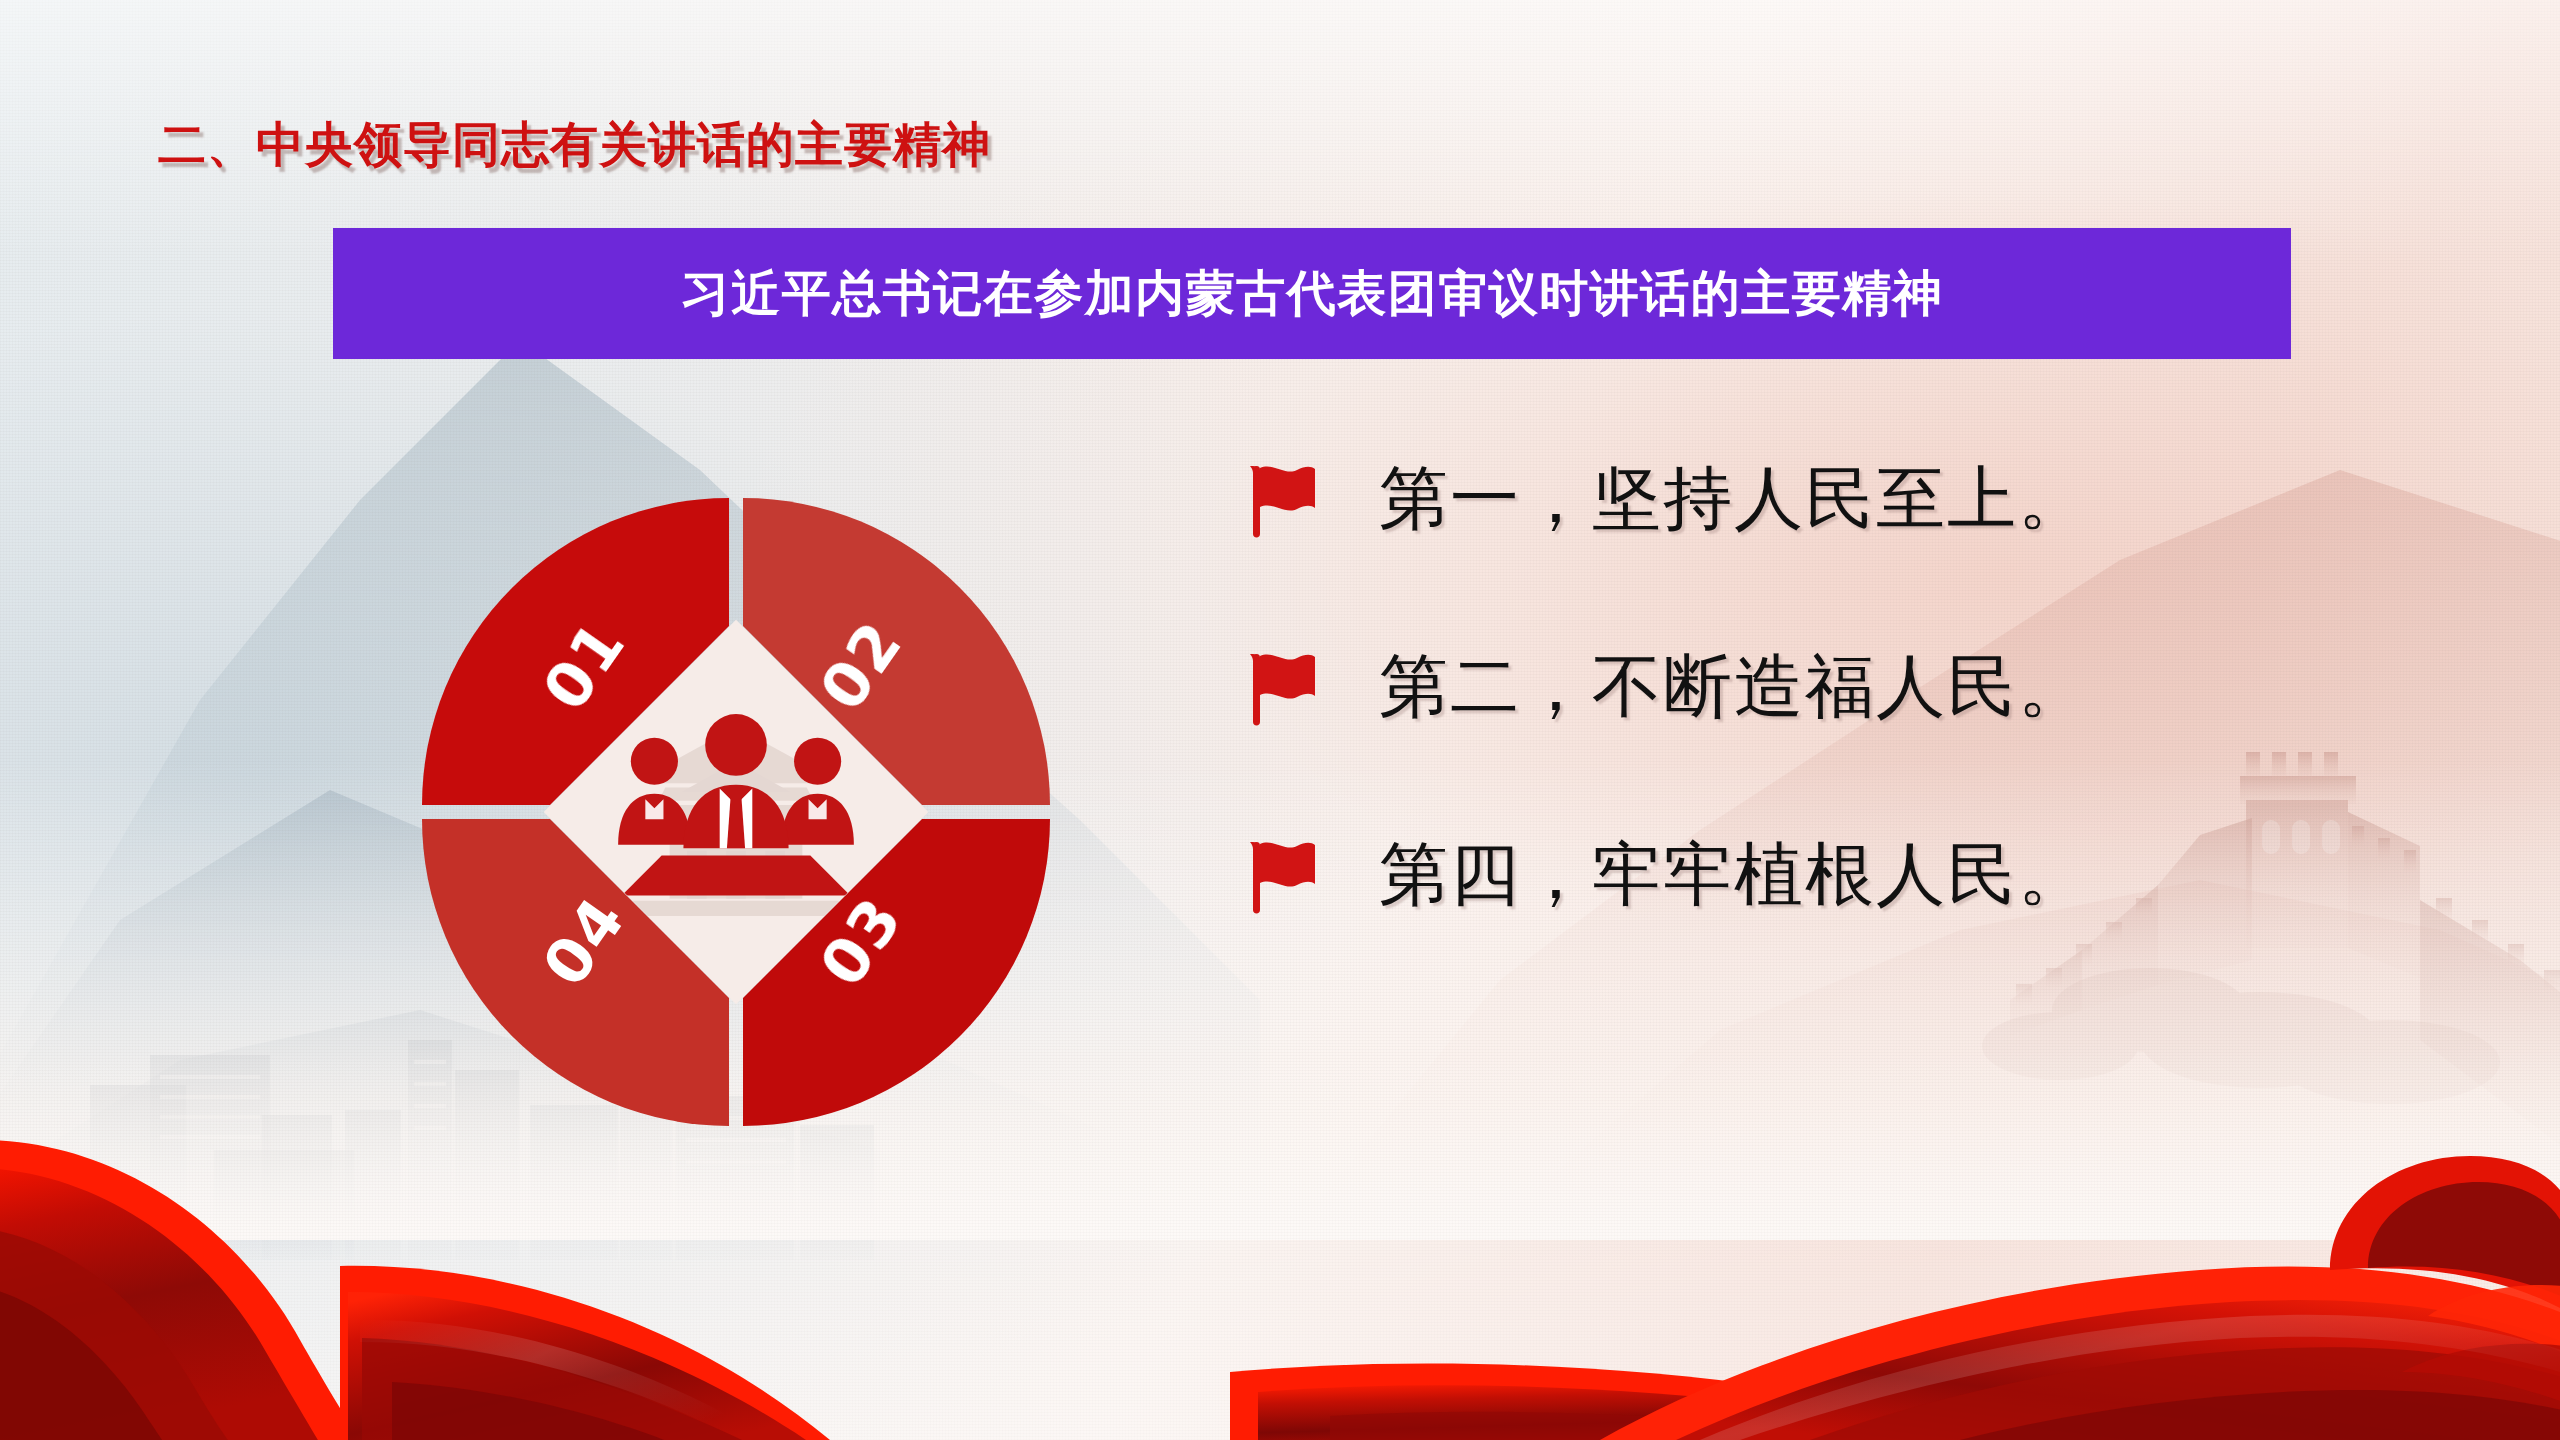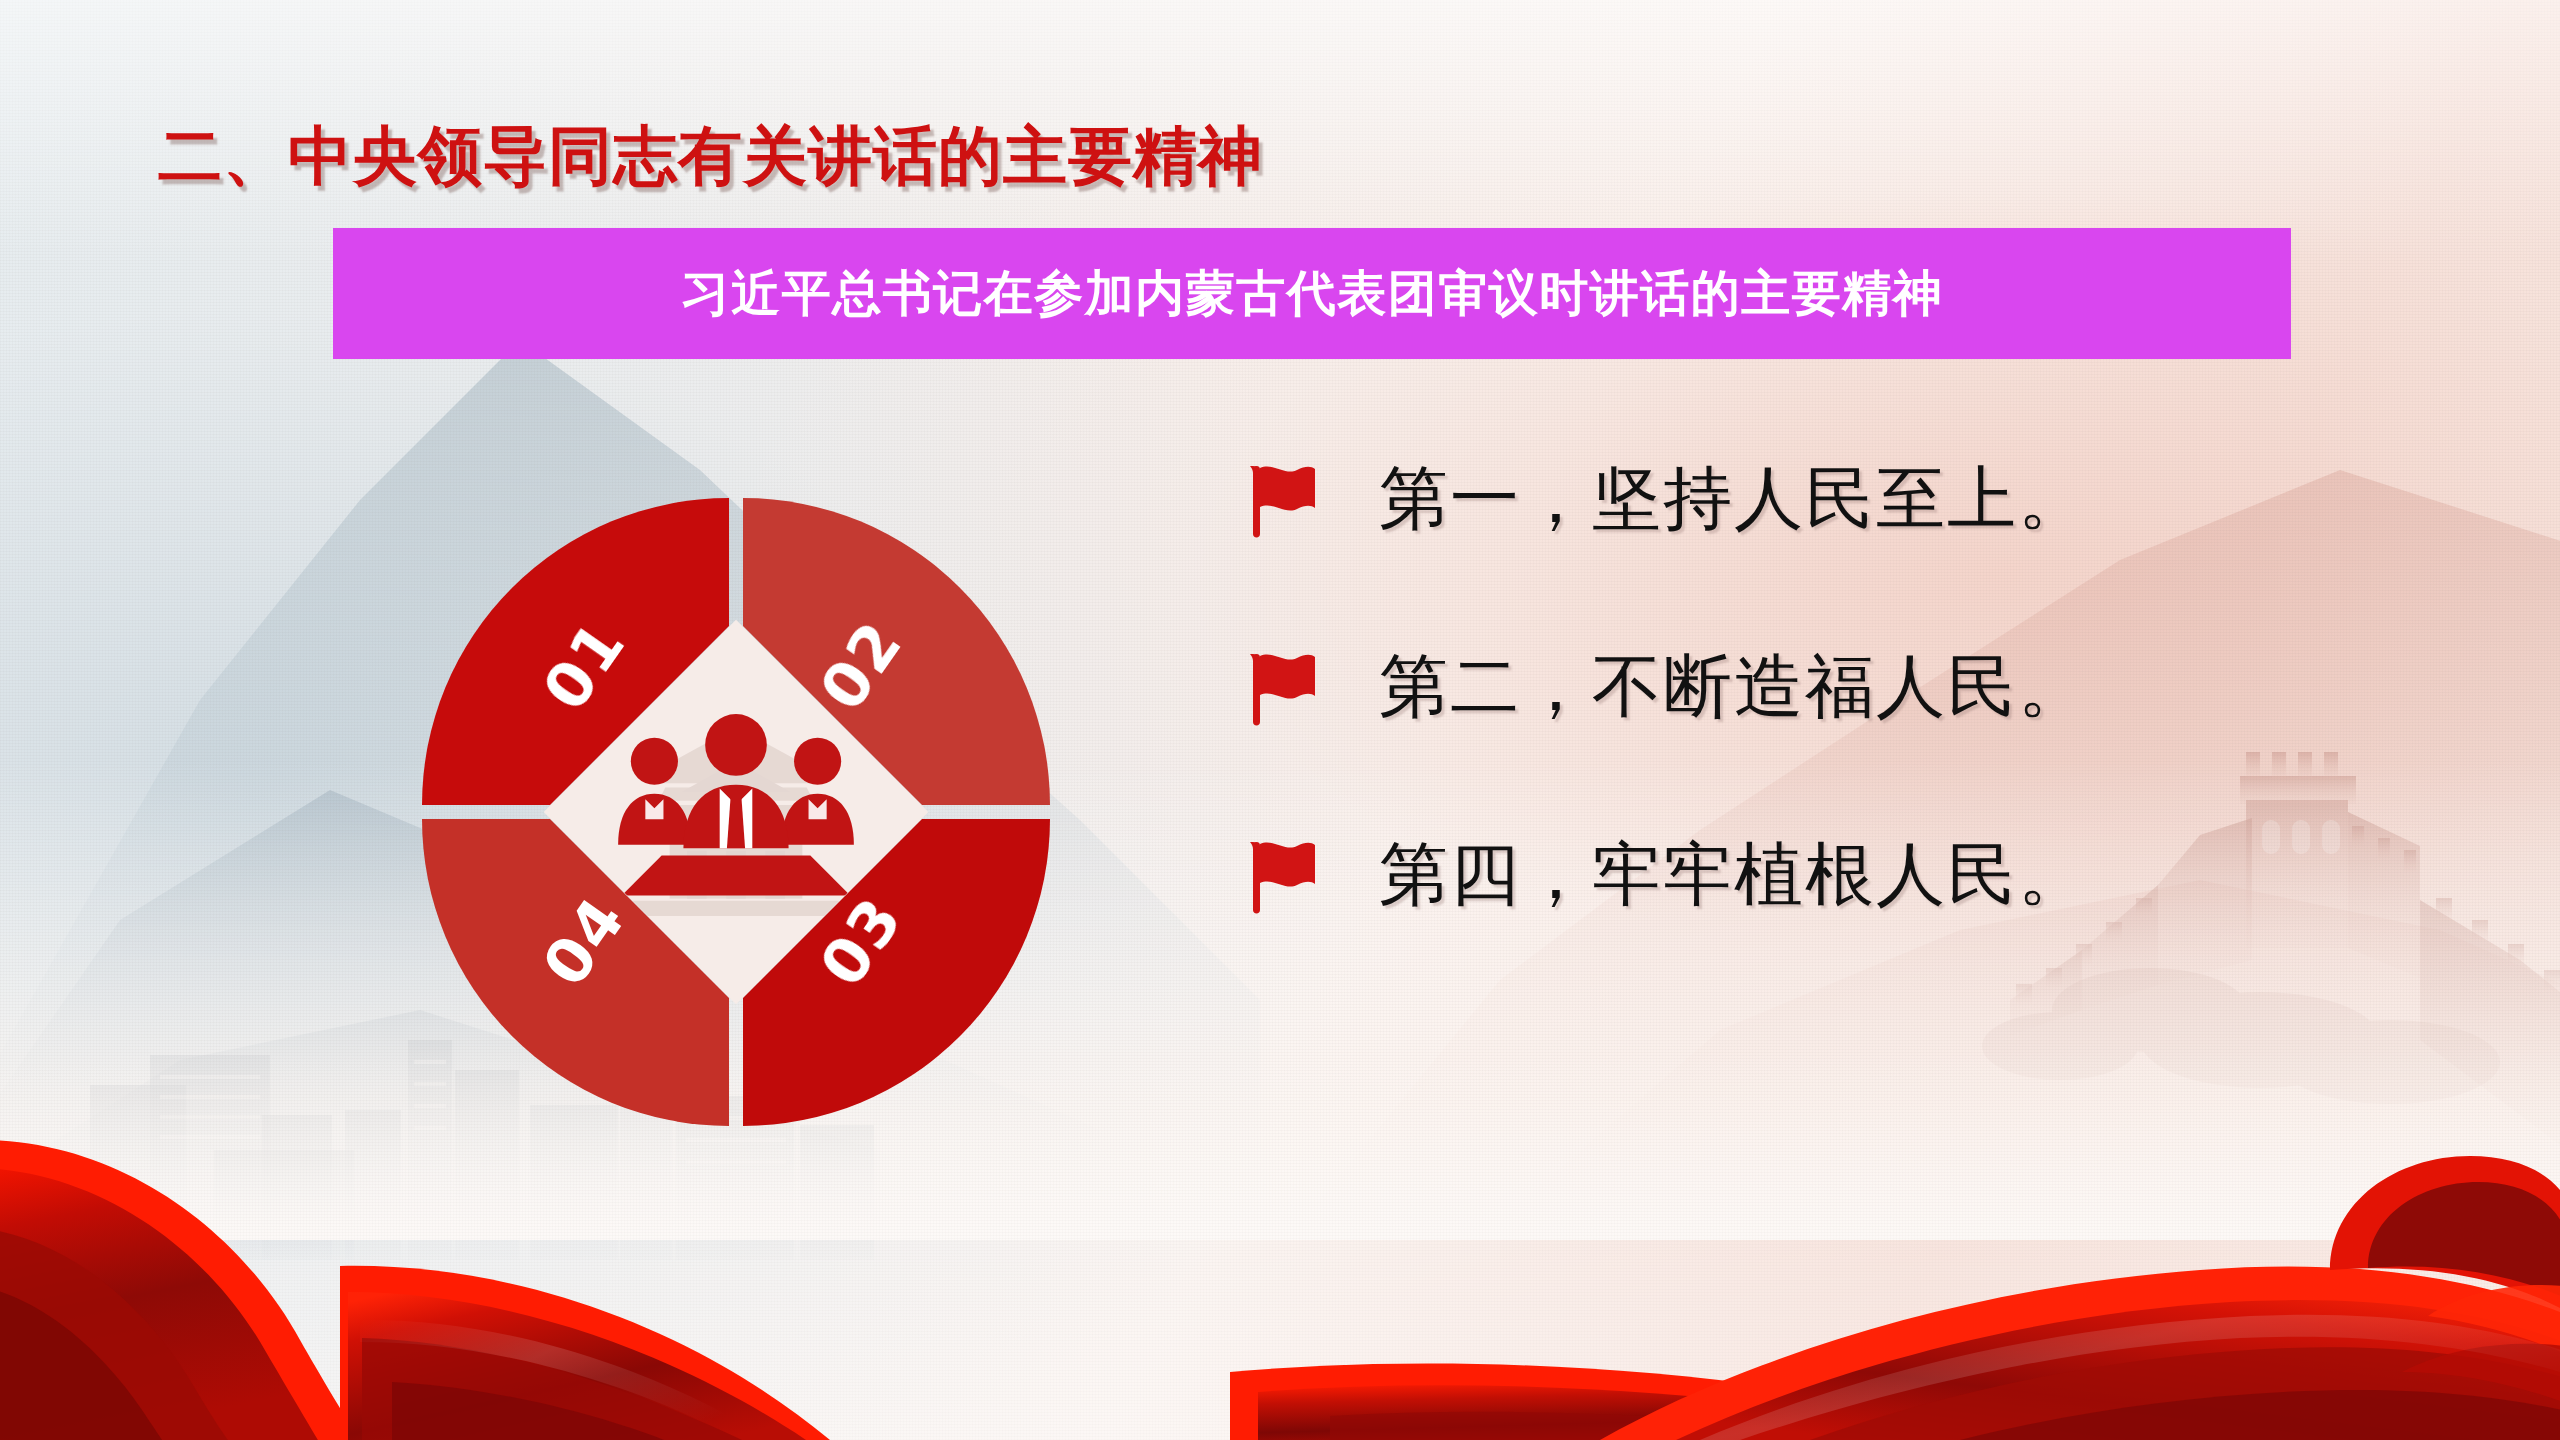--- a/index.html
+++ b/index.html
@@ -47,36 +47,36 @@
     background:
       linear-gradient(to bottom, rgba(255,255,255,0.55) 0%, rgba(255,255,255,0.0) 18%, rgba(255,255,255,0.0) 72%, rgba(255,255,255,0.42) 100%);
     pointer-events: none;
   }
 
   
   .section-heading {
     position: absolute;
     left: 158px;
     top: 113px;
-    font-size: 64px;
+    font-size: 48px;
     font-weight: 700;
     letter-spacing: 1px;
     color: #CE1111;
     text-shadow: 4px 5px 2px rgba(120,90,85,0.38);
     white-space: nowrap;
   }
 
   
   .banner {
     position: absolute;
     left: 333px;
     top: 228px;
     width: 1958px;
     height: 131px;
-    background: #d946ef;
+    background: #6d28d9;
     display: flex;
     align-items: center;
     justify-content: center;
   }
   .banner-text {
     color: #ffffff;
     font-size: 49px;
     font-weight: 700;
     letter-spacing: 1.5px;
     white-space: nowrap;

